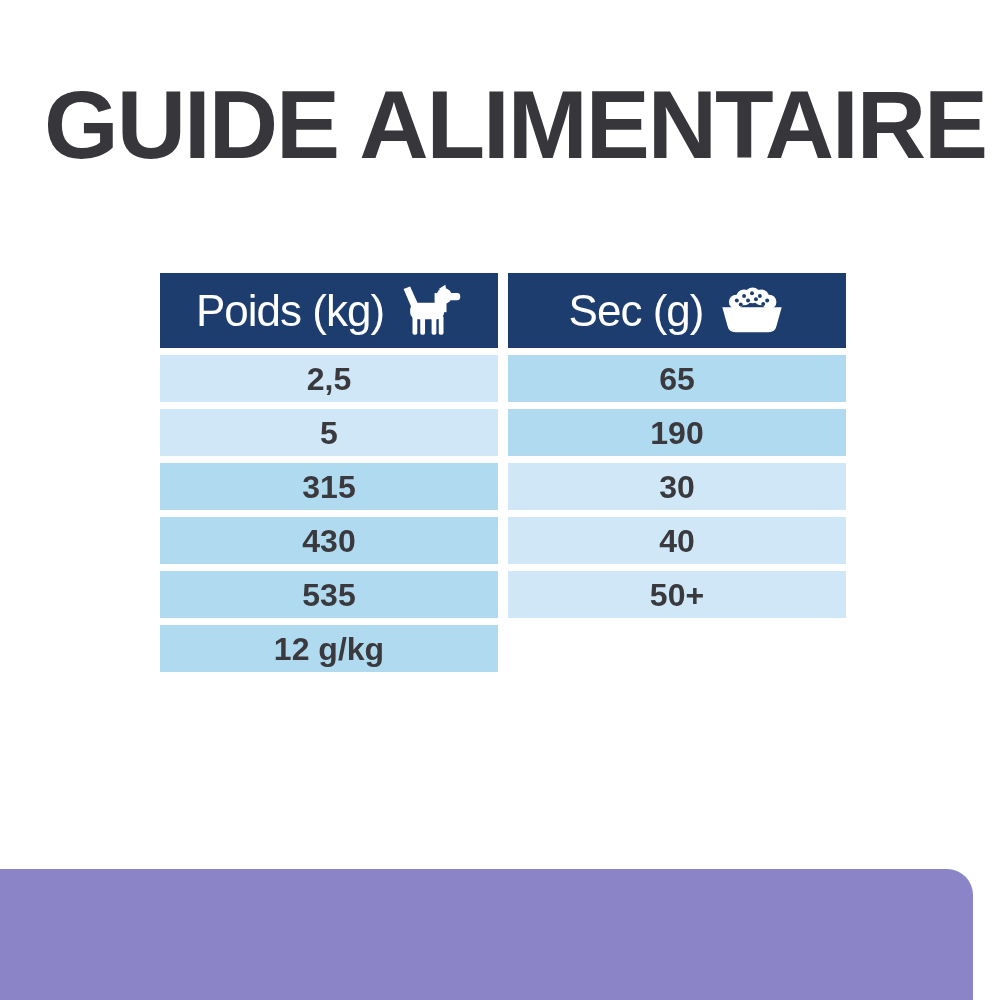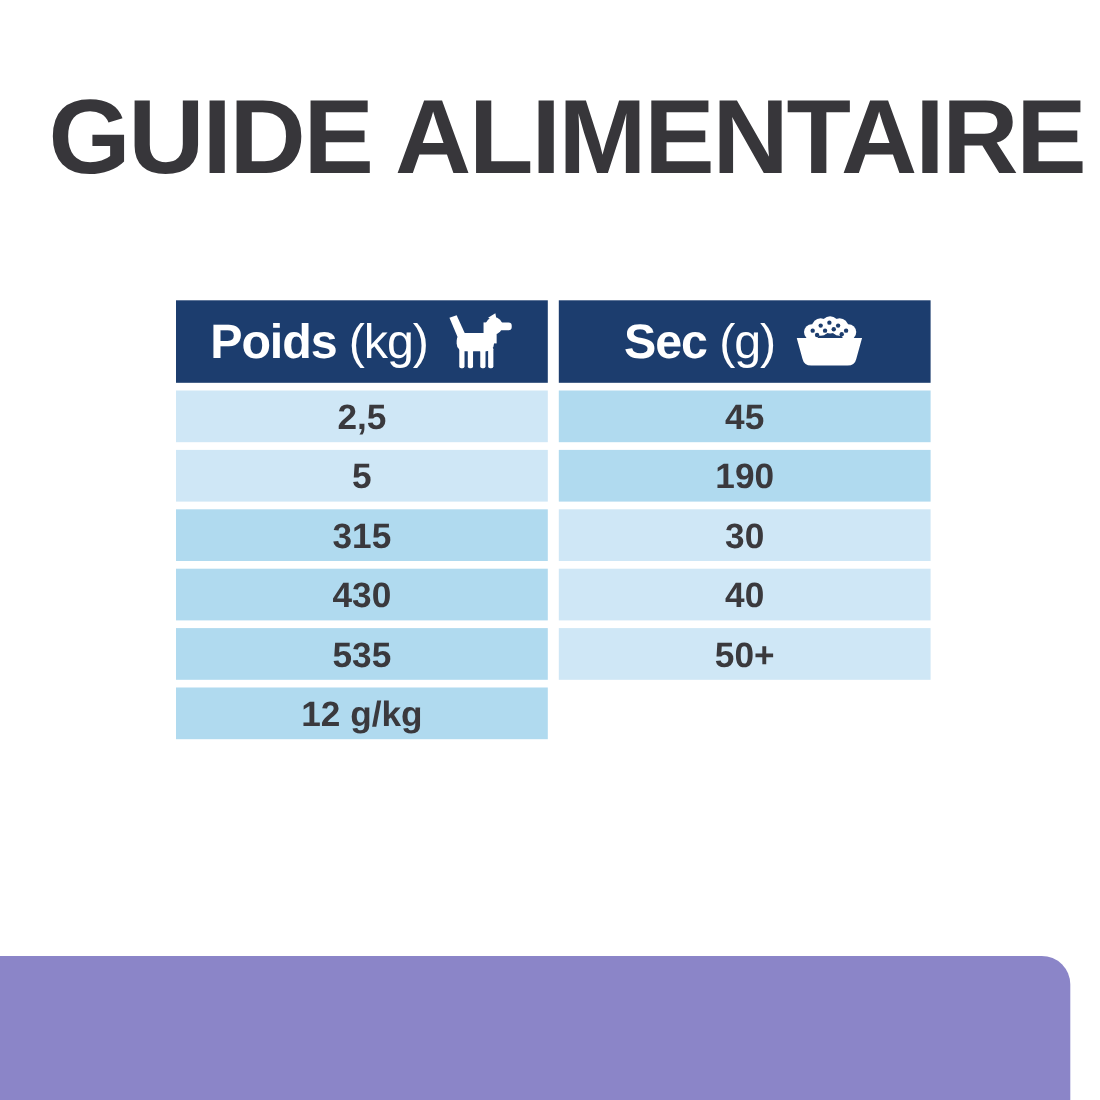--- a/index.html
+++ b/index.html
@@ -47,21 +47,21 @@
     align-items: center;
     justify-content: center;
     gap: 16px;
   }
   .hlabel {
     font-size: 44px;
     letter-spacing: -1px;
     line-height: 1;
     white-space: nowrap;
   }
-  .hlabel .strong { font-weight: bold; }
+  .hlabel .strong { font-weight: normal; }
   .hlabel .unit   { font-weight: normal; }
   .hicon { display: block; }
   .cell {
     display: flex;
     align-items: center;
     justify-content: center;
     font-size: 32px;
     font-weight: bold;
     color: var(--text-dark, #3a393d);
     line-height: 1;
@@ -124,21 +124,21 @@
           <circle cx="73" cy="25" r="3"></circle>
           <circle cx="33" cy="31" r="3"></circle>
           <circle cx="44" cy="25" r="3"></circle>
           <circle cx="56" cy="23" r="3"></circle>
           <circle cx="67" cy="30" r="3"></circle>
         </g>
       </svg>
     </div>
 
     <div class="cell left">2,5</div>
-    <div class="cell right">45</div>
+    <div class="cell right">65</div>
 
     <div class="cell left">5</div>
 
     <div class="cell right">190</div>
 
     <div class="cell right">315</div>
 
     <div class="cell left">30</div>
     <div class="cell right">430</div>
 

